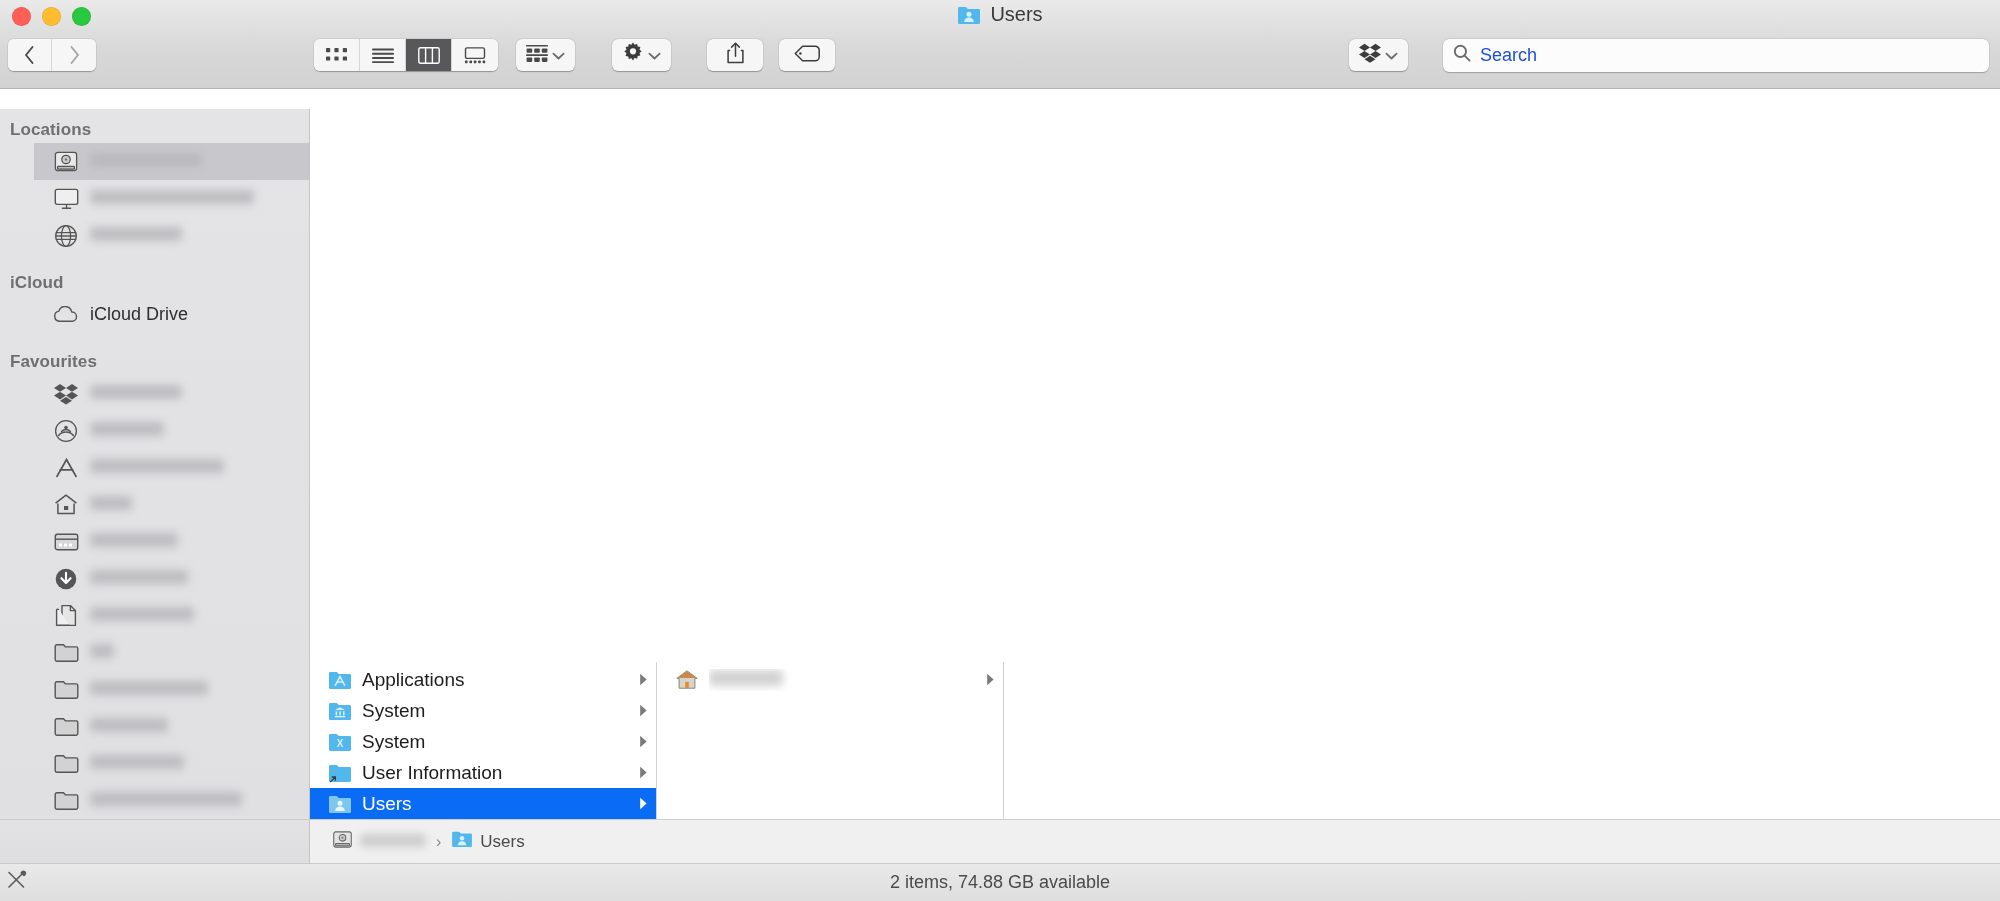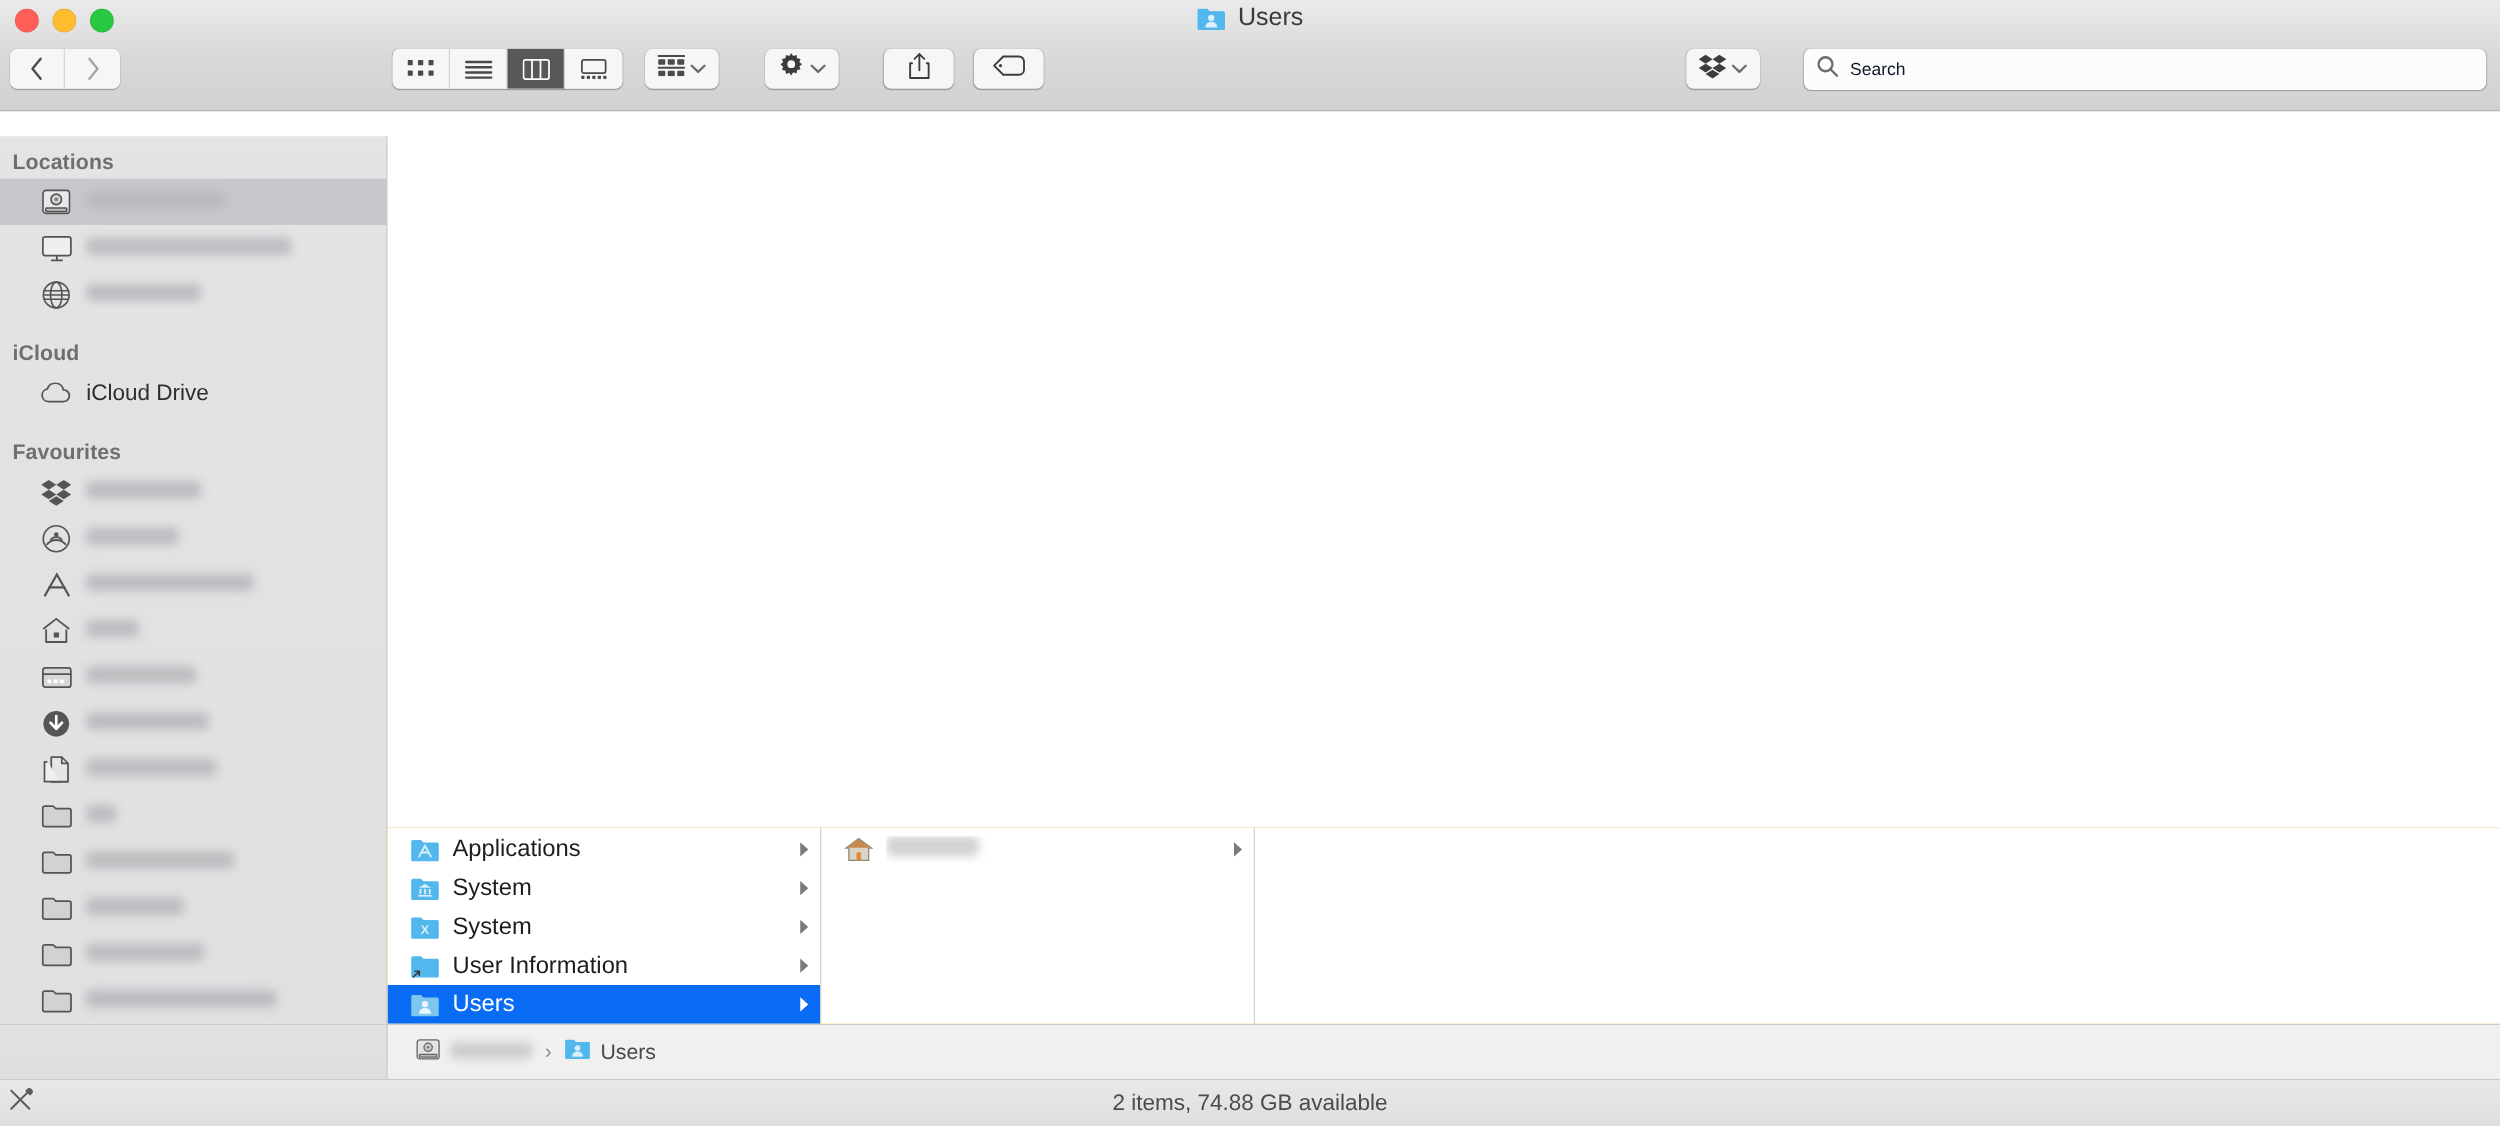--- a/index.html
+++ b/index.html
@@ -93,21 +93,21 @@
   .chev { color:#6b6b6b; }
 
   .searchfield {
     position: absolute; left: 1443px; width: 546px; height: 33px;
     background: #fcfcfc;
     border-radius: 6px;
     box-shadow: 0 0.5px 1px rgba(0,0,0,.22), 0 0 0 .5px rgba(0,0,0,.09);
     display: flex; align-items: center; gap: 9px;
     padding: 0 10px;
   }
-  .searchfield .ph { color: #0f172a; font-size: 14px; }
+  .searchfield .ph { color: #1d4ed8; font-size: 18px; }
 
   
   .body { flex: 1 1 auto; display: flex; min-height: 0; align-items: flex-end; }
 
   
   .sidebar {
     width: 310px; flex: 0 0 310px;
     background: linear-gradient(180deg,#e4e4e6 0%,#e0e0e2 100%);
     border-right: 1px solid #c4c4c4;
     padding-top: 6px;
@@ -115,22 +115,22 @@
     position: relative;
   }
   .sb-header {
     font-size: 17px; font-weight: 700; color: #6f6f6f;
     padding: 5px 0 3px 10px;
     letter-spacing: .1px;
   }
   .sb-item {
     height: 37px;
     display: flex; align-items: center; gap: 10px;
-    padding-left: 31px;
-    font-size: 18px; color: #2e2e2e;
+    padding-left: 18px;
+    font-size: 18px; color: #2e2e2e; margin-left: 34px;
   }
   .sb-item.selected { background: #c8c8cc; }
   .sb-item .ico { width: 28px; height: 26px; display:flex; align-items:center; justify-content:center; flex:0 0 28px; }
   .sb-item .lbl { white-space: nowrap; }
   .blur-lbl {
     display:inline-block;
     background: #b7b7bb;
     border-radius: 4px;
     height: 14px;
     filter: blur(4px);

